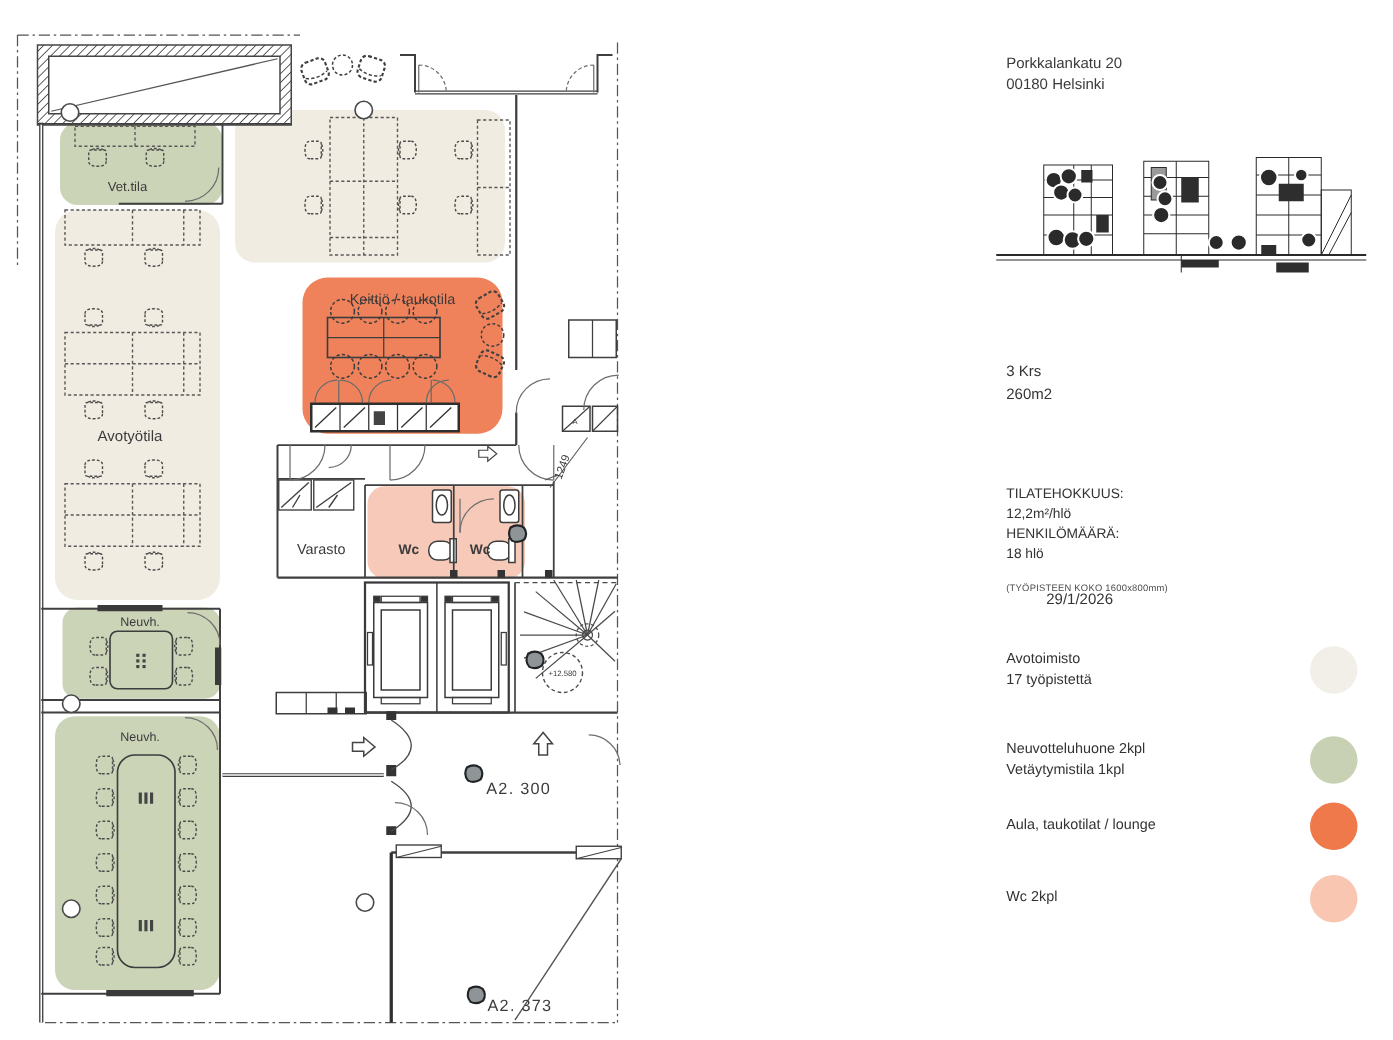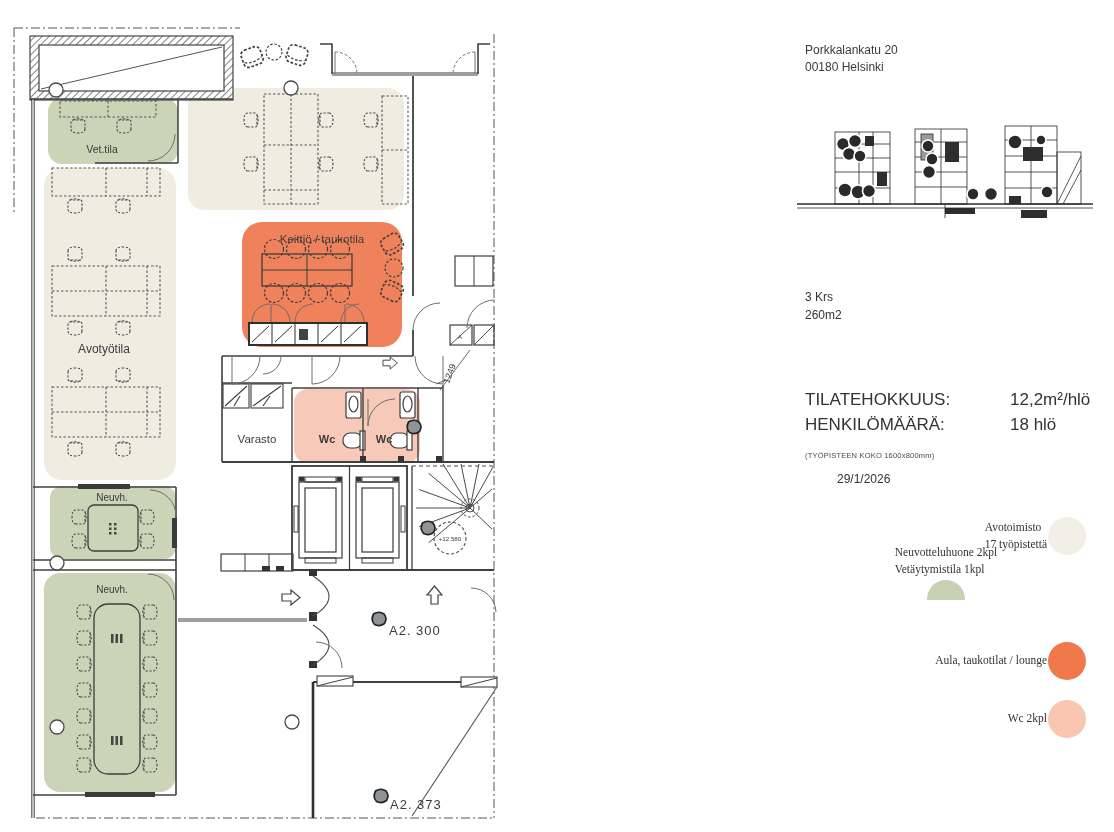--- a/index.html
+++ b/index.html
@@ -4,29 +4,29 @@
 <style>
   html,body{margin:0;padding:0;background:#fff;font-family:"Liberation Sans",sans-serif;}
   .canvas{position:relative;width:1114px;height:832px;background:#ffffff;overflow:hidden;}
   .plan{position:absolute;left:0;top:0;width:510px;height:832px;}
   .panel{position:absolute;left:790px;top:0;width:324px;height:832px;}
   .title{position:absolute;left:15px;top:18px;font-size:15.5px;font-weight:bold;color:#2f2f2f;letter-spacing:.2px;white-space:nowrap;}
   .addr{position:absolute;left:15px;top:42px;font-size:12px;color:#3a3a3a;line-height:1.45;}
   .section-svg{position:absolute;left:5px;top:112px;}
   .summary{position:absolute;left:15px;top:288px;font-size:12px;color:#333;line-height:1.5;}
   .metrics{position:absolute;left:15px;top:388px;width:300px;color:#333;}
-  .metric-row{display:flex;font-size:17px;line-height:1.45;}
+  .metric-row{display:flex;font-size:11px;line-height:1.45;flex-direction:column;}
   .metric-label{width:205px;}
   .note{font-size:7.5px;color:#4a4a4a;margin-top:14px;letter-spacing:.2px;}
   .date{position:absolute;left:15px;top:472px;font-size:12px;color:#333;margin-left:32px;}
-  .legend-item{position:absolute;left:15px;width:282px;display:flex;justify-content:flex-end;align-items:center;font-family:Liberation Serif, serif;}
+  .legend-item{position:absolute;left:15px;width:282px;display:flex;justify-content:space-between;align-items:center;}
   .legend-text{font-size:11.5px;color:#333;line-height:1.5;}
   .legend-line:empty{display:none;}
   .li-1{top:508px;height:56px;}
-  .li-2{top:544px;height:56px;flex-direction:column;}
+  .li-2{top:580px;height:56px;}
   .li-3{top:637px;height:48px;}
   .li-4{top:695px;height:48px;}
   svg text{font-family:"Liberation Sans",sans-serif;fill:#3b3b3b;}
 </style>
 </head>
 <body>
 
 <div class="canvas">
 
   <div class="plan">

